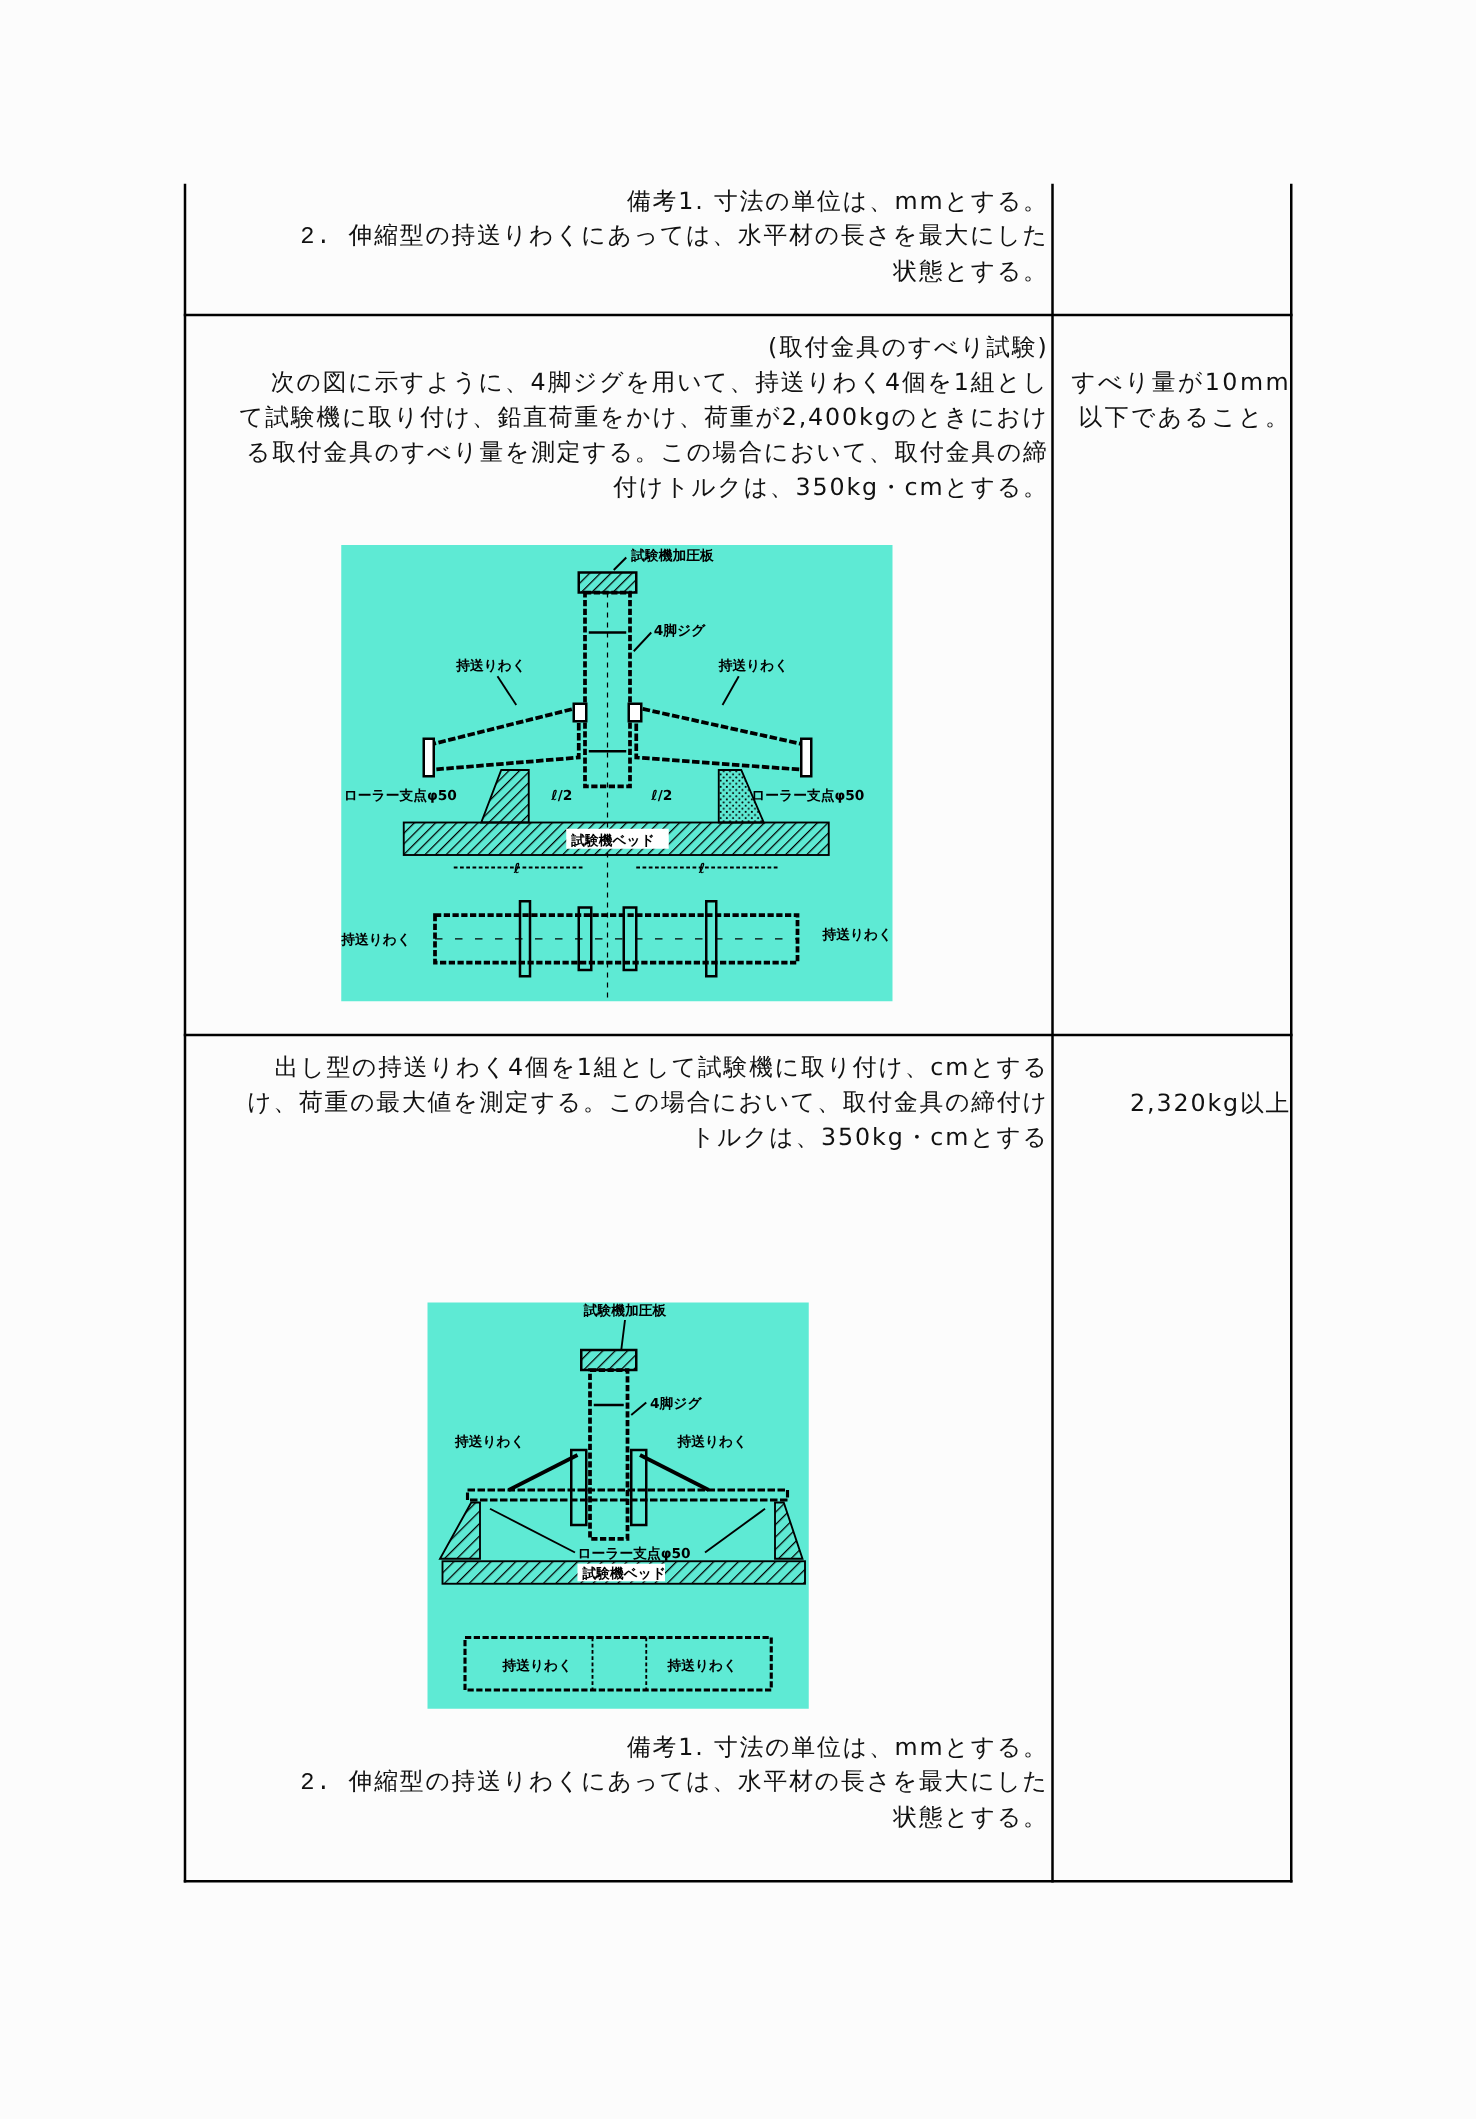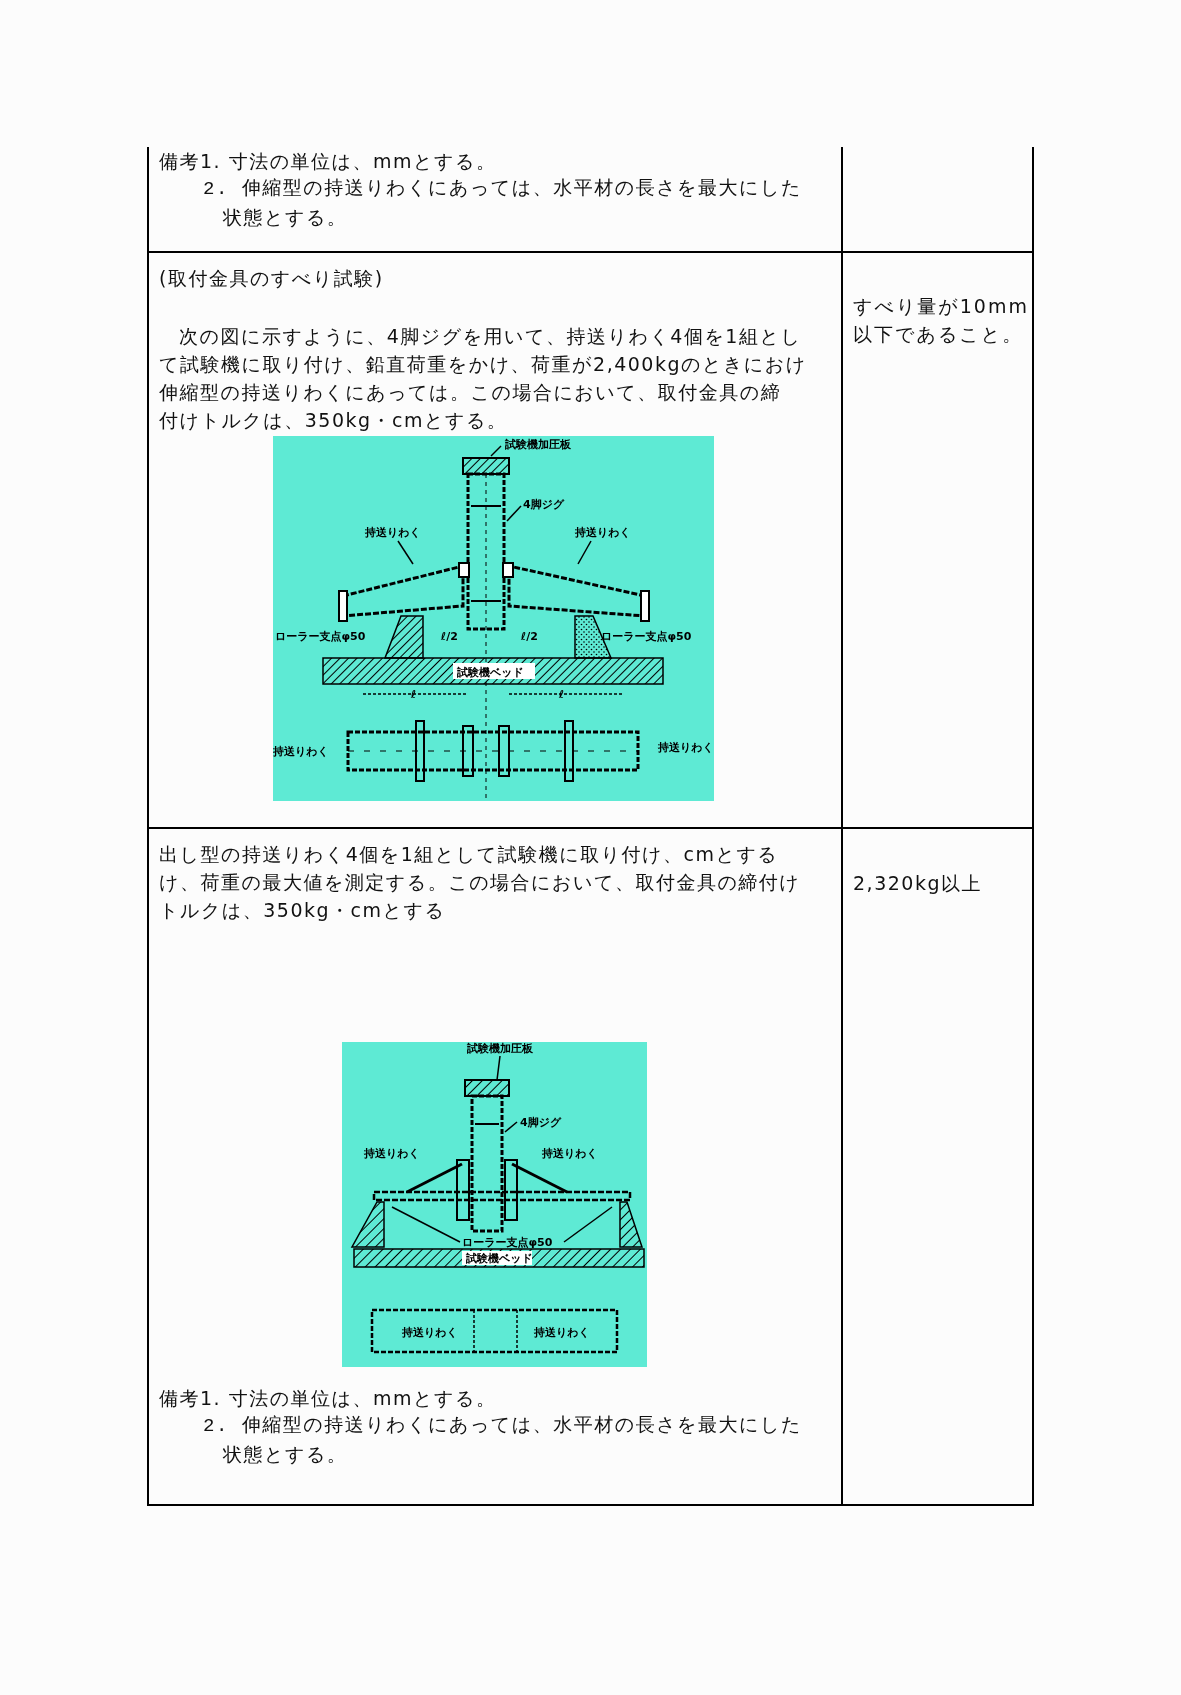--- a/index.html
+++ b/index.html
@@ -1,27 +1,27 @@
 <!DOCTYPE html>
 <html><head>
 <meta charset="utf-8">
 <style>
   html, body { margin: 0; padding: 0; }
   body {
     width: 1181px; height: 1695px; background: #fcfcfc; position: relative;
     font-family: "DejaVu Sans", "Liberation Sans", sans-serif; color: #111;
   }
-  .page { position: absolute; left: 0; top: 0; width: 1181px; height: 1695px; }
+  .page { position: absolute; left: 0; top: 0; width: 1181px; height: 1695px; text-align: right; }
   .tbl { position: absolute; left: 147px; top: 147px; width: 887px; height: 1359px; }
   .vline { position: absolute; background: #000; width: 2px; }
   .hline { position: absolute; background: #000; height: 2px; }
   .cell { position: absolute; font-size: 19px; line-height: 28px; letter-spacing: 1.5px; }
   .indent1 { padding-left: 44px; font-family: Liberation Mono, monospace; }
   .indent2 { padding-left: 64px; }
-  .para-first { text-indent: 20px; margin-top: 30px; }
+  .para-first { text-indent: 20px; }
   .fig { position: absolute; background: #5eead4; }
   .fig svg { display: block; }
   .lbl { font-size: 11px; font-weight: bold; font-family: "DejaVu Sans", sans-serif; }
 </style>
 </head>
 <body>
 
 <div class="page">
   <div class="tbl">
 
@@ -35,21 +35,21 @@
     <div class="cell" style="left:12px;top:0px;width:680px;">
       <div>備考1. 寸法の単位は、mmとする。</div>
       <div class="indent1">2. 伸縮型の持送りわくにあっては、水平材の長さを最大にした</div>
       <div class="indent2">状態とする。</div>
     </div>
 
     <div class="cell" style="left:12px;top:117px;width:680px;">
       <div>(取付金具のすべり試験)</div>
       <div class="para-first">次の図に示すように、4脚ジグを用いて、持送りわく4個を1組とし</div>
       <div>て試験機に取り付け、鉛直荷重をかけ、荷重が2,400kgのときにおけ</div>
-      <div>伸縮型の持送りわくにあっては。この場合において、取付金具の締</div>
+      <div>る取付金具のすべり量を測定する。この場合において、取付金具の締</div>
       <div>付けトルクは、350kg・cmとする。</div>
     </div>
     <div class="cell" style="left:706px;top:145px;width:180px;letter-spacing:2px;">
       <div>すべり量が10mm</div>
       <div>以下であること。</div>
     </div>
 
     <div class="fig" style="left:126px;top:289px;width:441px;height:365px;">
       <svg width="441" height="365" viewBox="0 0 441 365">
         <defs>

